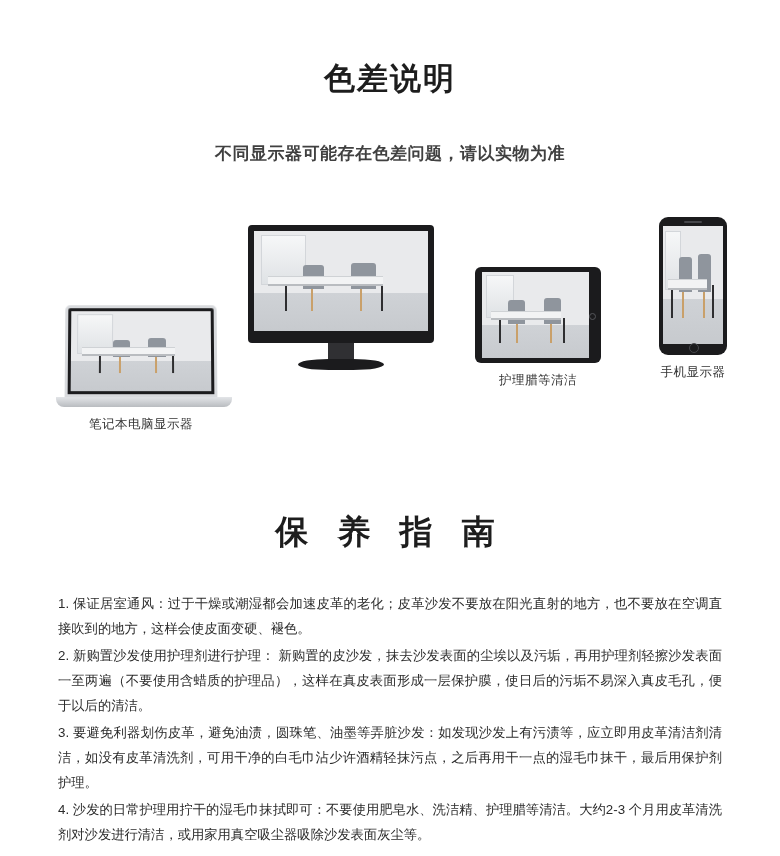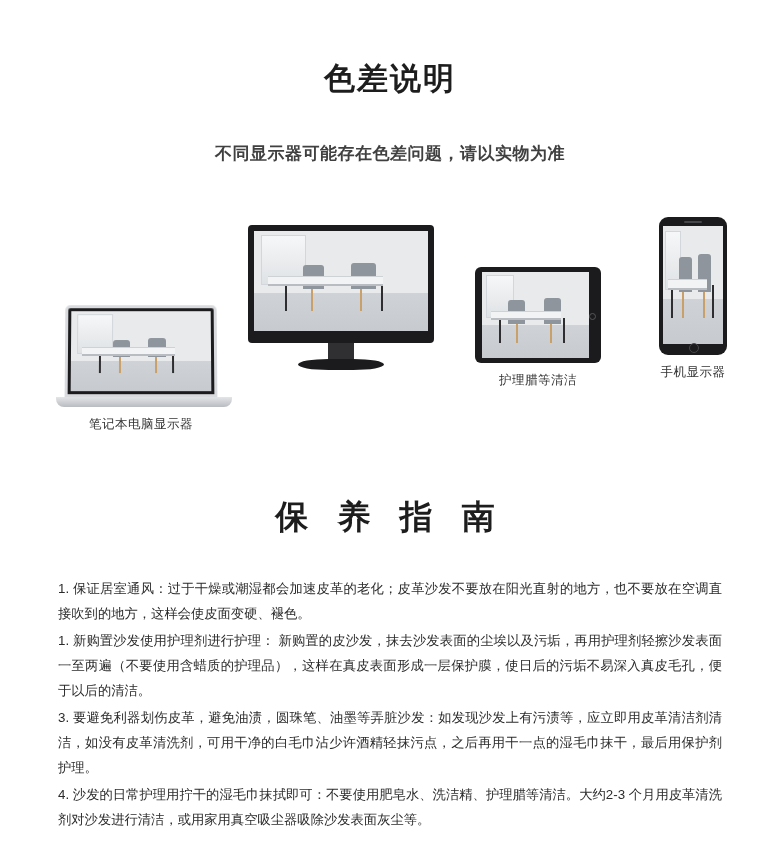--- a/index.html
+++ b/index.html
@@ -205,21 +205,21 @@
     border-radius: 50%;
   }
 
   
   .title-2 {
     text-align: center;
     font-size: 33px;
     font-weight: bold;
     letter-spacing: 10px;
     color: #1d1d1d;
-    margin: 0;
+    margin: 15px;
     padding-top: 88px;
   }
   .paras {
     margin: 36px 58px 0 58px;
     font-size: 13.3px;
     line-height: 25px;
     color: #2b2b2b;
     text-align: justify;
   }
   .para {
@@ -293,18 +293,18 @@
       </div>
       <div class="device-caption">手机显示器</div>
     </div>
 
   </div>
 
   <h2 class="title-2">保 养 指 南</h2>
 
   <div class="paras">
     <p class="para">1. 保证居室通风：过于干燥或潮湿都会加速皮革的老化；皮革沙发不要放在阳光直射的地方，也不要放在空调直接吹到的地方，这样会使皮面变硬、褪色。</p>
-    <p class="para">1. 新购置沙发使用护理剂进行护理：   新购置的皮沙发，抹去沙发表面的尘埃以及污垢，再用护理剂轻擦沙发表面一至两遍（不要使用含蜡质的护理品），这样在真皮表面形成一层保护膜，使日后的污垢不易深入真皮毛孔，便于以后的清洁。</p>
+    <p class="para">2. 新购置沙发使用护理剂进行护理：   新购置的皮沙发，抹去沙发表面的尘埃以及污垢，再用护理剂轻擦沙发表面一至两遍（不要使用含蜡质的护理品），这样在真皮表面形成一层保护膜，使日后的污垢不易深入真皮毛孔，便于以后的清洁。</p>
     <p class="para">3.   要避免利器划伤皮革，避免油渍，圆珠笔、油墨等弄脏沙发：如发现沙发上有污渍等，应立即用皮革清洁剂清洁，如没有皮革清洗剂，可用干净的白毛巾沾少许酒精轻抹污点，之后再用干一点的湿毛巾抹干，最后用保护剂护理。</p>
     <p class="para">4. 沙发的日常护理用拧干的湿毛巾抹拭即可：不要使用肥皂水、洗洁精、护理腊等清洁。大约2-3 个月用皮革清洗剂对沙发进行清洁，或用家用真空吸尘器吸除沙发表面灰尘等。</p>
   </div>
 
 </div>
 
 </body></html>

